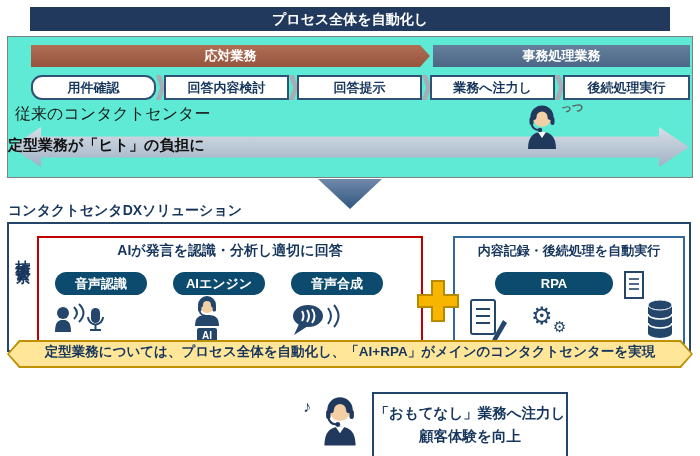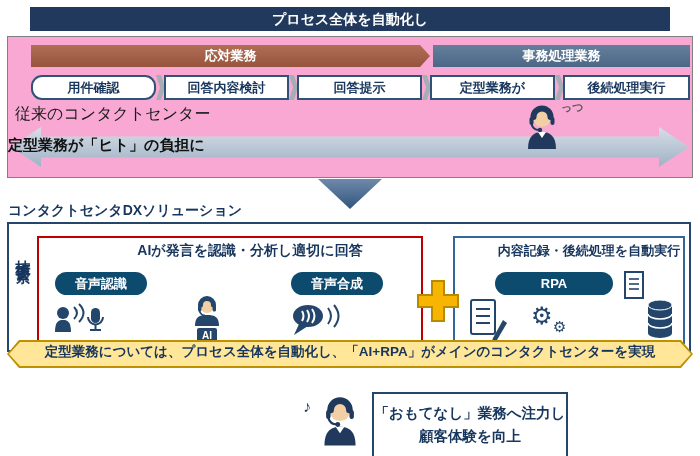--- a/index.html
+++ b/index.html
@@ -7,21 +7,21 @@
     position:relative;width:700px;height:456px;background:#fff;overflow:hidden;
     font-family:"Liberation Sans","DejaVu Sans",sans-serif;
   }
   .abs{position:absolute;}
   
   #title-bar{
     left:30px;top:7px;width:640px;height:24px;background:#20395c;
     color:#fff;font-weight:bold;font-size:14px;line-height:24px;text-align:center;
   }
   
-  #top-box{left:7px;top:36px;width:684px;height:140px;border:1px solid #808080;background:#f9a8d4;}
+  #top-box{left:7px;top:36px;width:684px;height:140px;border:1px solid #808080;background:#5eead4;}
   .cat-bar{height:22px;color:#fff;font-weight:bold;font-size:13px;line-height:22px;text-align:center;}
   #cat-taiou{
     left:23px;top:8px;width:399px;
     background:linear-gradient(180deg,#b06e55,#96543e);
     clip-path:polygon(0 0,calc(100% - 10px) 0,100% 50%,calc(100% - 10px) 100%,0 100%);
   }
   #cat-jimu{left:425px;top:8px;width:257px;background:linear-gradient(180deg,#64809c,#4c6786);}
   .step{
     top:38px;height:25px;background:#fff;border:2px solid #2f5376;box-sizing:border-box;
     color:#17365d;font-weight:bold;font-size:13px;line-height:21px;text-align:center;
@@ -48,21 +48,21 @@
   #dx-heading{left:8px;top:202px;font-weight:bold;font-size:14px;color:#17365d;}
   
   #tech-box{left:7px;top:222px;width:684px;height:130px;border:2px solid #24466b;box-sizing:border-box;background:#fff;}
   #tech-label{
     left:4px;top:24px;writing-mode:vertical-rl;text-orientation:upright;
     font-weight:bold;font-size:15px;color:#17365d;letter-spacing:3px;
   }
   .inner-box{box-sizing:border-box;background:#fff;}
   #ai-box{left:28px;top:12px;width:386px;height:108px;border:2px solid #c00000;}
   #rpa-box{left:444px;top:12px;width:232px;height:108px;border:2px solid #31679b;}
-  .inner-title{position:absolute;left:0;width:100%;top:4px;text-align:center;font-weight:bold;color:#17365d;margin-left:20px;}
+  .inner-title{position:absolute;left:0;width:100%;top:4px;text-align:center;font-weight:bold;color:#17365d;}
   #ai-box .inner-title{font-size:14px;}
   #rpa-box .inner-title{font-size:13px;}
   .pill{
     position:absolute;top:34px;height:23px;background:#0c4a6e;border-radius:12px;
     color:#fff;font-weight:bold;font-size:13px;line-height:23px;text-align:center;
   }
   #pill-onsei-ninshiki{left:16px;width:92px;}
   #pill-ai-engine{left:134px;width:92px;}
   #pill-onsei-gousei{left:252px;width:92px;}
   #pill-rpa{left:40px;width:118px;}
@@ -98,21 +98,21 @@
   <div class="abs" id="top-box">
     <div class="abs cat-bar" id="cat-taiou">応対業務</div>
     <div class="abs cat-bar" id="cat-jimu">事務処理業務</div>
 
     <div class="abs step" style="left:23px;width:125px;border-radius:11px;"><span>用件確認</span></div>
     <div class="abs step-sep" style="left:148px;"></div>
     <div class="abs step" style="left:156px;width:125px;"><span>回答内容検討</span></div>
     <div class="abs step-sep" style="left:281px;"></div>
     <div class="abs step" style="left:289px;width:125px;"><span>回答提示</span></div>
     <div class="abs step-sep" style="left:414px;"></div>
-    <div class="abs step" style="left:422px;width:125px;"><span>定型業務が</span></div>
+    <div class="abs step" style="left:422px;width:125px;"><span>業務へ注力し</span></div>
     <div class="abs step-sep" style="left:547px;"></div>
     <div class="abs step" style="left:555px;width:127px;"><span>後続処理実行</span></div>
 
     <div class="abs" id="legacy-label">従来のコンタクトセンター</div>
     <div class="abs" id="burden-arrow"></div>
     <div class="abs" id="burden-text">定型業務が「ヒト」の負担に</div>
 
     <svg class="abs" id="operator1" viewBox="0 0 36 46">
       <path d="M4,46 C4,33 10,29 18,29 C26,29 32,33 32,46 Z" fill="#20395c"></path>
       <polygon points="14,29 18,35 22,29" fill="#fff"></polygon>
@@ -129,20 +129,21 @@
 
   <div class="abs" id="down-arrow"></div>
   <div class="abs" id="dx-heading">コンタクトセンタDXソリューション</div>
 
   <div class="abs" id="tech-box">
     <div class="abs" id="tech-label">技術要素</div>
 
     <div class="abs inner-box" id="ai-box">
       <div class="inner-title">AIが発言を認識・分析し適切に回答</div>
       <div class="pill" id="pill-onsei-ninshiki">音声認識</div>
+      <div class="pill" id="pill-ai-engine">AIエンジン</div>
       <div class="pill" id="pill-onsei-gousei">音声合成</div>
 
       <svg class="abs" style="left:14px;top:64px;width:56px;height:40px;" viewBox="0 0 56 40">
         <circle cx="10" cy="11" r="6" fill="#24466b"></circle>
         <path d="M2,30 C2,19 6,18 10,18 C14,18 18,19 18,30 Z" fill="#24466b"></path>
         <path d="M21,5 q6,6 0,12" stroke="#24466b" stroke-width="2" fill="none"></path>
         <path d="M26,2 q9,9 0,18" stroke="#24466b" stroke-width="2" fill="none"></path>
         <rect x="38" y="6" width="9" height="15" rx="4.5" fill="#24466b"></rect>
         <path d="M35,15 a7.5,7.5 0 0 0 15,0" stroke="#24466b" stroke-width="2" fill="none"></path>
         <line x1="42.5" y1="23" x2="42.5" y2="28" stroke="#24466b" stroke-width="2"></line>

